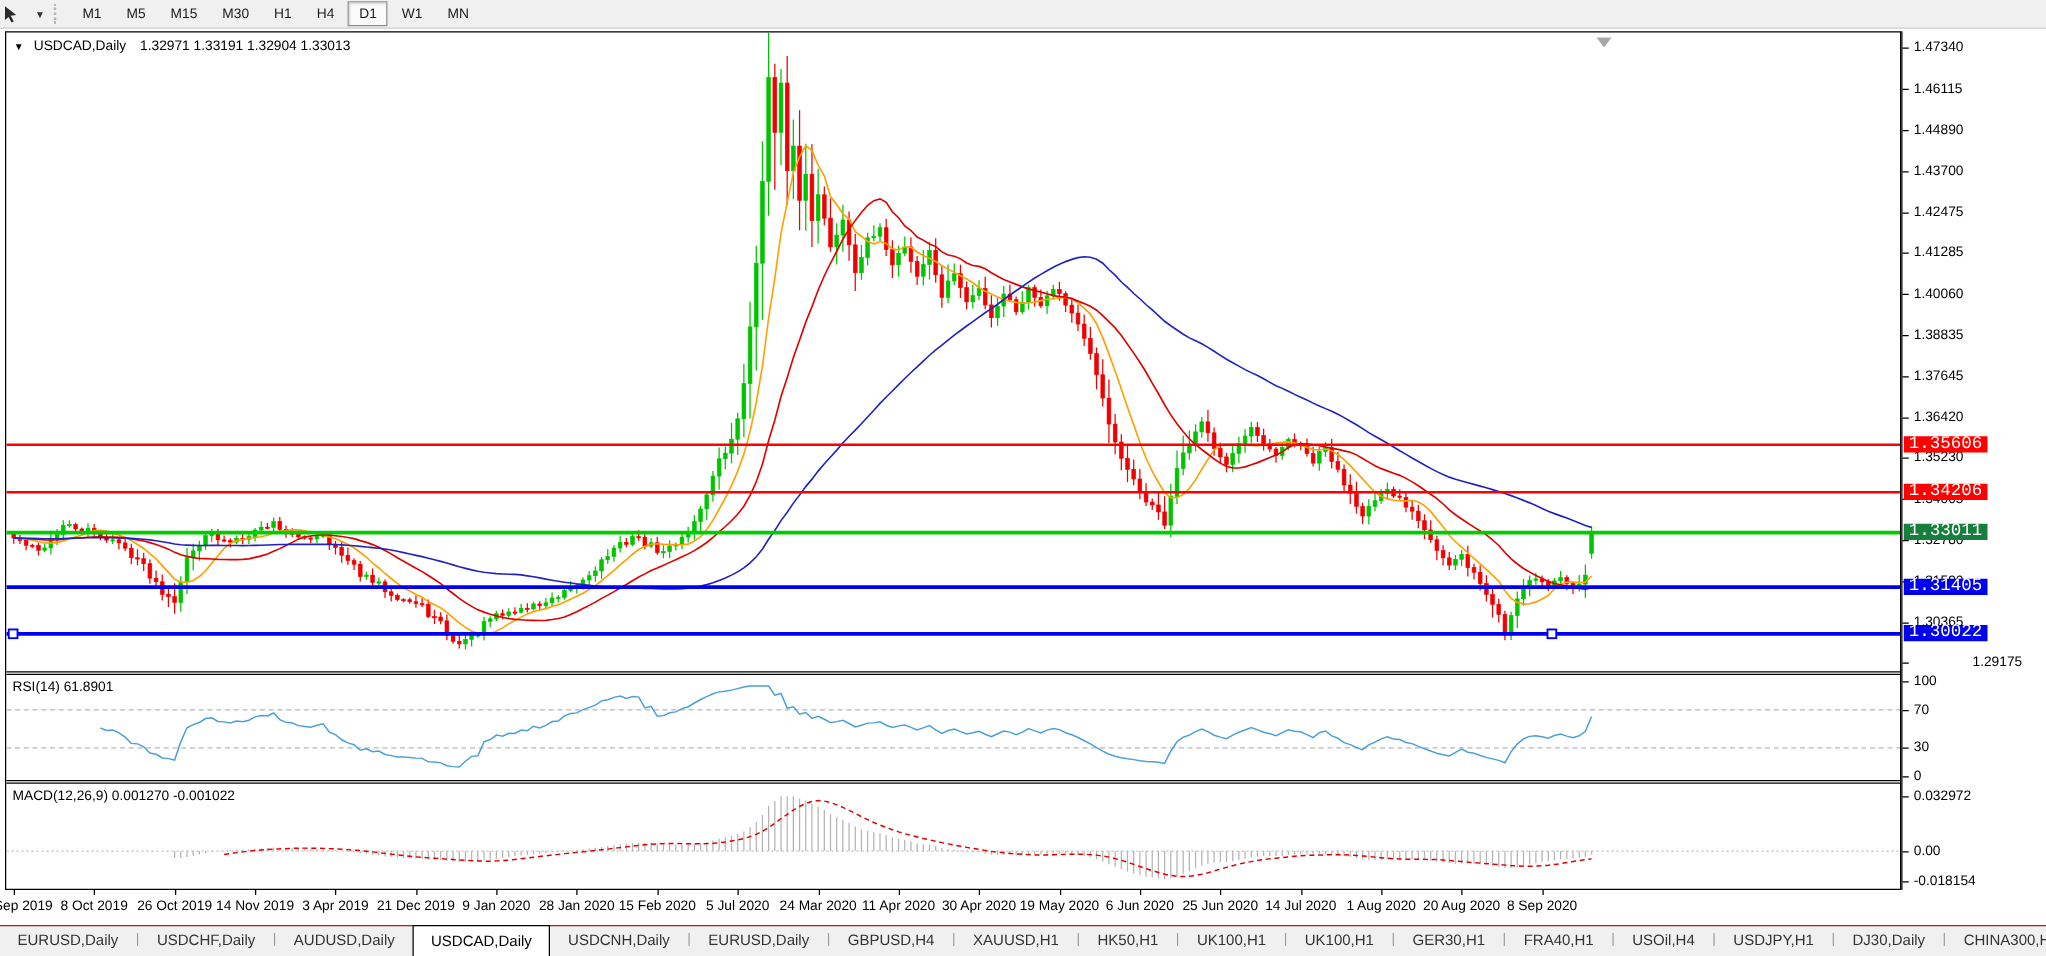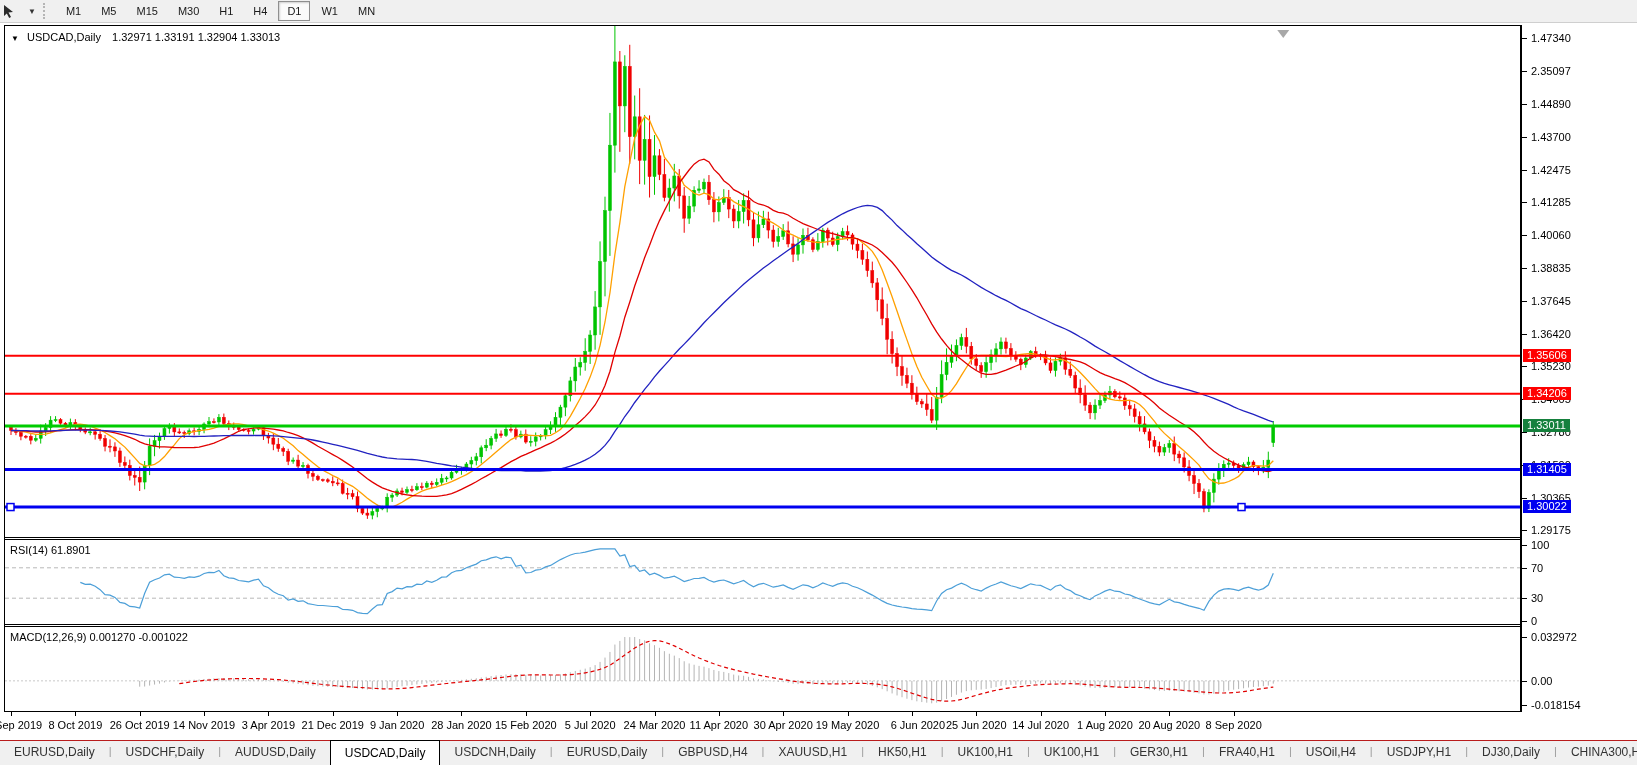--- a/index.html
+++ b/index.html
@@ -20,21 +20,21 @@
   .panel-divider{height:3px;border-top:1px solid #000;border-bottom:1px solid #000;box-sizing:border-box;background:#fff;}
   .chart-title{position:absolute;left:6px;top:5px;font-size:11px;color:#000;white-space:nowrap;z-index:5;}
   .chart-title .caret{font-size:8px;margin-right:5px;}
   .panel-label{position:absolute;left:5px;top:4px;font-size:11px;color:#000;z-index:5;text-align:right;}
   svg{display:block;}
   
   .price-axis{position:absolute;left:1521px;top:25px;width:116px;height:687px;border-left:1px solid #000;
     box-sizing:border-box;background:#fff;}
   .axis-tick{position:absolute;left:0;width:5px;height:1px;background:#000;}
   .axis-label{position:absolute;left:9px;font-size:11px;color:#000;line-height:12px;white-space:nowrap;}
-  .line-label{position:absolute;left:1px;font-size:11px;color:#fff;line-height:13px;padding:0 4px;white-space:nowrap;z-index:4;}
+  .line-label{position:absolute;left:1px;font-size:14px;color:#fff;line-height:13px;padding:0 4px;white-space:nowrap;z-index:4;font-family:Liberation Mono, monospace;}
   
   .date-axis{position:absolute;left:4px;top:712px;width:1517px;height:28px;}
   .date-tick{position:absolute;top:0;width:1px;height:4px;background:#000;}
   .date-label{position:absolute;top:7px;font-size:11px;color:#000;white-space:nowrap;transform:translateX(-50%);}
   
   .tab-bar{position:absolute;left:0;top:740px;width:1637px;height:25px;background:#f0f0f0;
     border-top:1px solid #b91c1c;display:flex;align-items:stretch;box-sizing:border-box;}
   .tab{font-size:12px;color:#333;padding:4px 14px 0 14px;white-space:nowrap;cursor:default;}
   .tab.active{background:#fff;border:1px solid #000;border-bottom:none;color:#000;margin-top:-1px;padding-top:5px;}
   .tab-sep{color:#999;padding-top:4px;font-size:11px;}
@@ -842,21 +842,21 @@
         <line x1="1268.25" y1="53.85432069788365" x2="1268.25" y2="56.62453643074486" stroke="#B4B4B4" stroke-width="1"></line>
         <path d="M174.3 56.6 L179.3 55.9 L184.2 55.1 L189.2 54.5 L194.1 53.9 L199.1 53.4 L204.0 53.0 L209.0 52.7 L213.9 52.3 L218.8 52.1 L223.8 51.9 L228.8 51.7 L233.7 51.6 L238.7 51.5 L243.6 51.5 L248.6 51.6 L253.5 51.7 L258.5 51.9 L263.4 52.1 L268.4 52.4 L273.3 52.7 L278.3 53.1 L283.2 53.5 L288.2 54.0 L293.1 54.5 L298.1 55.1 L303.0 55.7 L307.9 56.3 L312.9 56.9 L317.9 57.5 L322.8 58.0 L327.8 58.5 L332.7 58.9 L337.7 59.3 L342.6 59.6 L347.6 60.0 L352.5 60.3 L357.4 60.6 L362.4 60.9 L367.4 61.3 L372.3 61.5 L377.3 61.8 L382.2 61.9 L387.2 61.9 L392.1 61.7 L397.1 61.5 L402.0 61.1 L406.9 60.6 L411.9 60.0 L416.9 59.4 L421.8 58.8 L426.8 58.2 L431.7 57.6 L436.7 57.0 L441.6 56.5 L446.6 55.9 L451.5 55.4 L456.4 54.9 L461.4 54.4 L466.4 53.9 L471.3 53.4 L476.3 52.8 L481.2 52.3 L486.2 51.7 L491.1 51.1 L496.1 50.5 L501.0 49.9 L506.0 49.3 L510.9 48.8 L515.9 48.4 L520.8 48.1 L525.8 47.9 L530.7 47.8 L535.6 47.8 L540.6 47.9 L545.6 48.0 L550.5 48.0 L555.5 48.0 L560.4 47.9 L565.4 47.7 L570.3 47.2 L575.3 46.6 L580.2 45.8 L585.1 44.9 L590.1 43.8 L595.1 42.3 L600.0 40.5 L605.0 38.1 L609.9 35.0 L614.9 31.6 L619.8 28.0 L624.8 24.5 L629.7 21.1 L634.6 18.2 L639.6 15.8 L644.6 14.2 L649.5 13.5 L654.5 13.9 L659.4 15.0 L664.4 16.9 L669.3 18.9 L674.3 21.3 L679.2 23.7 L684.1 26.3 L689.1 28.7 L694.1 31.0 L699.0 33.1 L704.0 35.0 L708.9 36.8 L713.9 38.5 L718.8 40.0 L723.8 41.3 L728.7 42.6 L733.6 43.8 L738.6 44.9 L743.6 46.0 L748.5 47.1 L753.5 48.1 L758.4 49.1 L763.4 50.0 L768.3 50.9 L773.3 51.8 L778.2 52.5 L783.1 53.3 L788.1 54.1 L793.1 54.7 L798.0 55.2 L803.0 55.7 L807.9 56.2 L812.9 56.5 L817.8 56.7 L822.8 56.9 L827.7 56.9 L832.6 56.9 L837.6 56.8 L842.6 56.6 L847.5 56.5 L852.5 56.4 L857.4 56.4 L862.4 56.5 L867.3 56.7 L872.3 57.1 L877.2 57.8 L882.1 58.7 L887.1 59.9 L892.1 61.3 L897.0 62.8 L902.0 64.5 L906.9 66.2 L911.9 67.9 L916.8 69.5 L921.8 71.0 L926.7 72.4 L931.6 73.4 L936.6 74.0 L941.6 74.2 L946.5 74.0 L951.5 73.4 L956.4 72.4 L961.4 71.2 L966.3 69.8 L971.3 68.3 L976.2 66.9 L981.2 65.6 L986.1 64.3 L991.1 63.2 L996.0 62.3 L1001.0 61.4 L1005.9 60.7 L1010.9 60.1 L1015.8 59.6 L1020.8 59.0 L1025.7 58.5 L1030.7 58.0 L1035.6 57.6 L1040.5 57.3 L1045.5 57.2 L1050.5 57.1 L1055.4 56.9 L1060.4 56.8 L1065.3 56.7 L1070.3 56.8 L1075.2 57.0 L1080.2 57.4 L1085.1 57.8 L1090.0 58.2 L1095.0 58.7 L1100.0 59.2 L1104.9 59.6 L1109.9 60.0 L1114.8 60.2 L1119.8 60.4 L1124.7 60.4 L1129.7 60.4 L1134.6 60.5 L1139.5 60.5 L1144.5 60.7 L1149.5 61.0 L1154.4 61.4 L1159.4 61.8 L1164.3 62.2 L1169.3 62.7 L1174.2 63.1 L1179.2 63.5 L1184.1 63.9 L1189.0 64.3 L1194.0 64.6 L1199.0 65.1 L1203.9 65.5 L1208.9 65.8 L1213.8 66.0 L1218.8 66.0 L1223.7 65.9 L1228.7 65.6 L1233.6 65.2 L1238.5 64.6 L1243.5 63.9 L1248.5 63.0 L1253.4 62.2 L1258.4 61.5 L1263.3 60.8 L1268.3 60.1 " fill="none" stroke="#E00000" stroke-width="1.2" stroke-dasharray="4 3"></path>
       </svg>
   </div>
 </div>
 
 <div class="price-axis" id="price-axis">
     <div class="axis-tick" style="top: 13px;"></div>
     <div class="axis-label" style="top: 7px;">1.47340</div>
     <div class="axis-tick" style="top: 46.1792px;"></div>
-    <div class="axis-label" style="top: 40.1792px;">2.35097</div>
+    <div class="axis-label" style="top: 40.1792px;">1.46115</div>
     <div class="axis-tick" style="top: 79.3584px;"></div>
     <div class="axis-label" style="top: 73.3584px;">1.44890</div>
     <div class="axis-tick" style="top: 111.59px;"></div>
     <div class="axis-label" style="top: 105.59px;">1.43700</div>
     <div class="axis-tick" style="top: 144.769px;"></div>
     <div class="axis-label" style="top: 138.769px;">1.42475</div>
     <div class="axis-tick" style="top: 177px;"></div>
     <div class="axis-label" style="top: 171px; text-align: right;">1.41285</div>
     <div class="axis-tick" style="top: 210.179px;"></div>
     <div class="axis-label" style="top: 204.179px;">1.40060</div>
@@ -870,21 +870,21 @@
     <div class="axis-label" style="top: 335px;">1.35230</div>
     <div class="axis-tick" style="top: 374.179px;"></div>
     <div class="axis-label" style="top: 368.179px;">1.34005</div>
     <div class="axis-tick" style="top: 407.358px;"></div>
     <div class="axis-label" style="top: 401.358px;">1.32780</div>
     <div class="axis-tick" style="top: 439.59px;"></div>
     <div class="axis-label" style="top: 433.59px;">1.31590</div>
     <div class="axis-tick" style="top: 472.769px;"></div>
     <div class="axis-label" style="top: 466.769px;">1.30365</div>
     <div class="axis-tick" style="top: 505px;"></div>
-    <div class="axis-label" style="top: 499px;">1.29175</div>
+    <div class="axis-label" style="top: 499px; margin-left: 47px;">1.29175</div>
     <div class="axis-tick" style="top: 520px;"></div>
     <div class="axis-label" style="top: 514px;">100</div>
     <div class="axis-tick" style="top: 542.8px;"></div>
     <div class="axis-label" style="top: 536.8px;">70</div>
     <div class="axis-tick" style="top: 573.2px;"></div>
     <div class="axis-label" style="top: 567.2px;">30</div>
     <div class="axis-tick" style="top: 596px;"></div>
     <div class="axis-label" style="top: 590px;">0</div>
     <div class="axis-tick" style="top: 612px;"></div>
     <div class="axis-label" style="top: 606px;">0.032972</div>
@@ -921,21 +921,21 @@
     <div class="date-label" style="left: 586.15px;">5 Jul 2020</div>
     <div class="date-tick" style="left: 650.5px;"></div>
     <div class="date-label" style="left: 650.5px;">24 Mar 2020</div>
     <div class="date-tick" style="left: 714.85px;"></div>
     <div class="date-label" style="left: 714.85px;">11 Apr 2020</div>
     <div class="date-tick" style="left: 779.2px;"></div>
     <div class="date-label" style="left: 779.2px;">30 Apr 2020</div>
     <div class="date-tick" style="left: 843.55px;"></div>
     <div class="date-label" style="left: 843.55px;">19 May 2020</div>
     <div class="date-tick" style="left: 907.9px;"></div>
-    <div class="date-label" style="left: 907.9px; padding-left: 12px;">6 Jun 2020</div>
+    <div class="date-label" style="left: 907.9px;">6 Jun 2020</div>
     <div class="date-tick" style="left: 972.25px;"></div>
     <div class="date-label" style="left: 972.25px;">25 Jun 2020</div>
     <div class="date-tick" style="left: 1036.6px;"></div>
     <div class="date-label" style="left: 1036.6px;">14 Jul 2020</div>
     <div class="date-tick" style="left: 1100.95px;"></div>
     <div class="date-label" style="left: 1100.95px;">1 Aug 2020</div>
     <div class="date-tick" style="left: 1165.3px;"></div>
     <div class="date-label" style="left: 1165.3px;">20 Aug 2020</div>
     <div class="date-tick" style="left: 1229.65px;"></div>
     <div class="date-label" style="left: 1229.65px;">8 Sep 2020</div>

